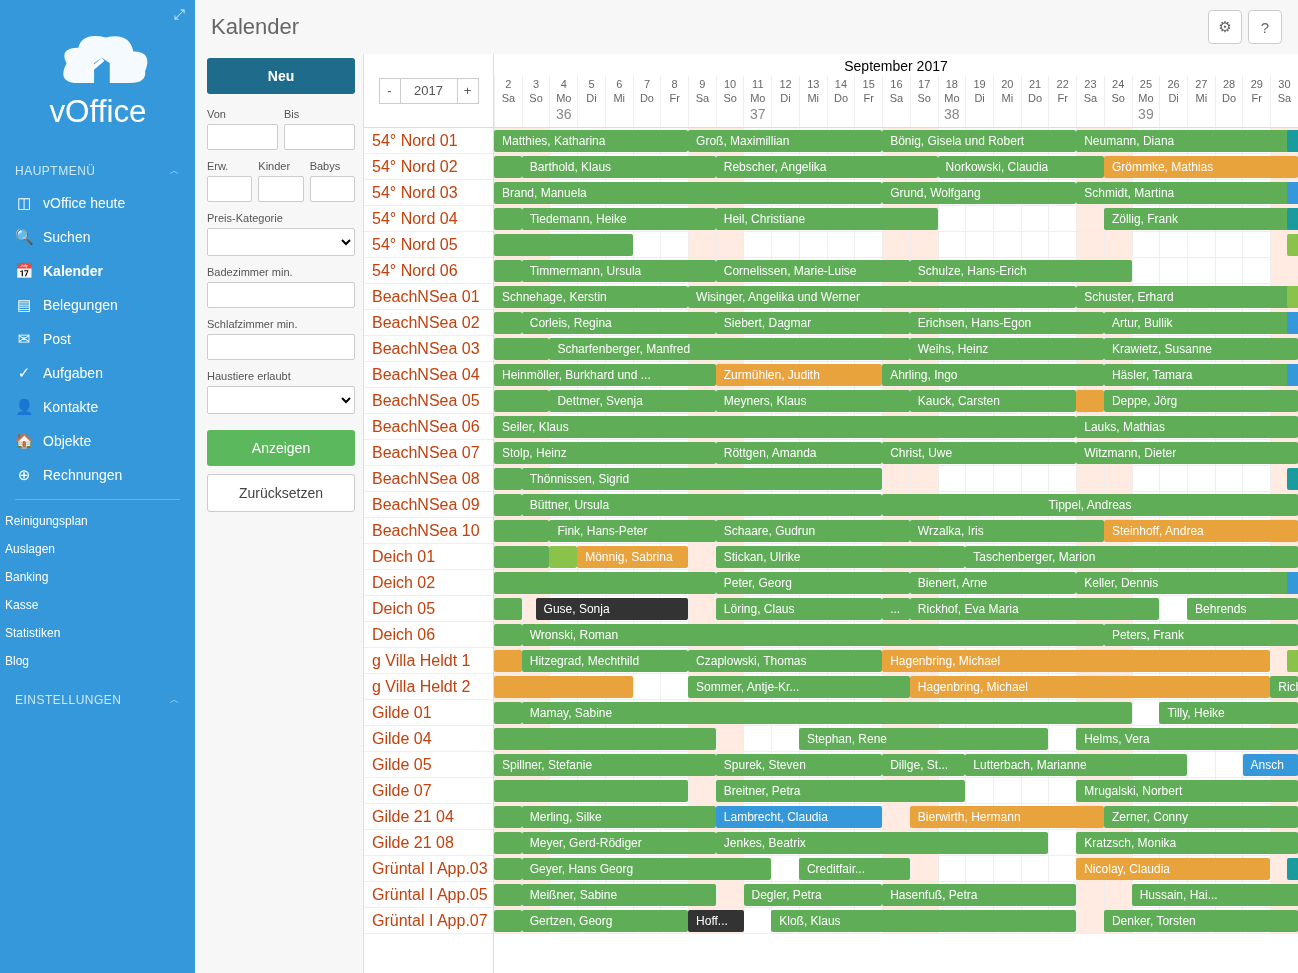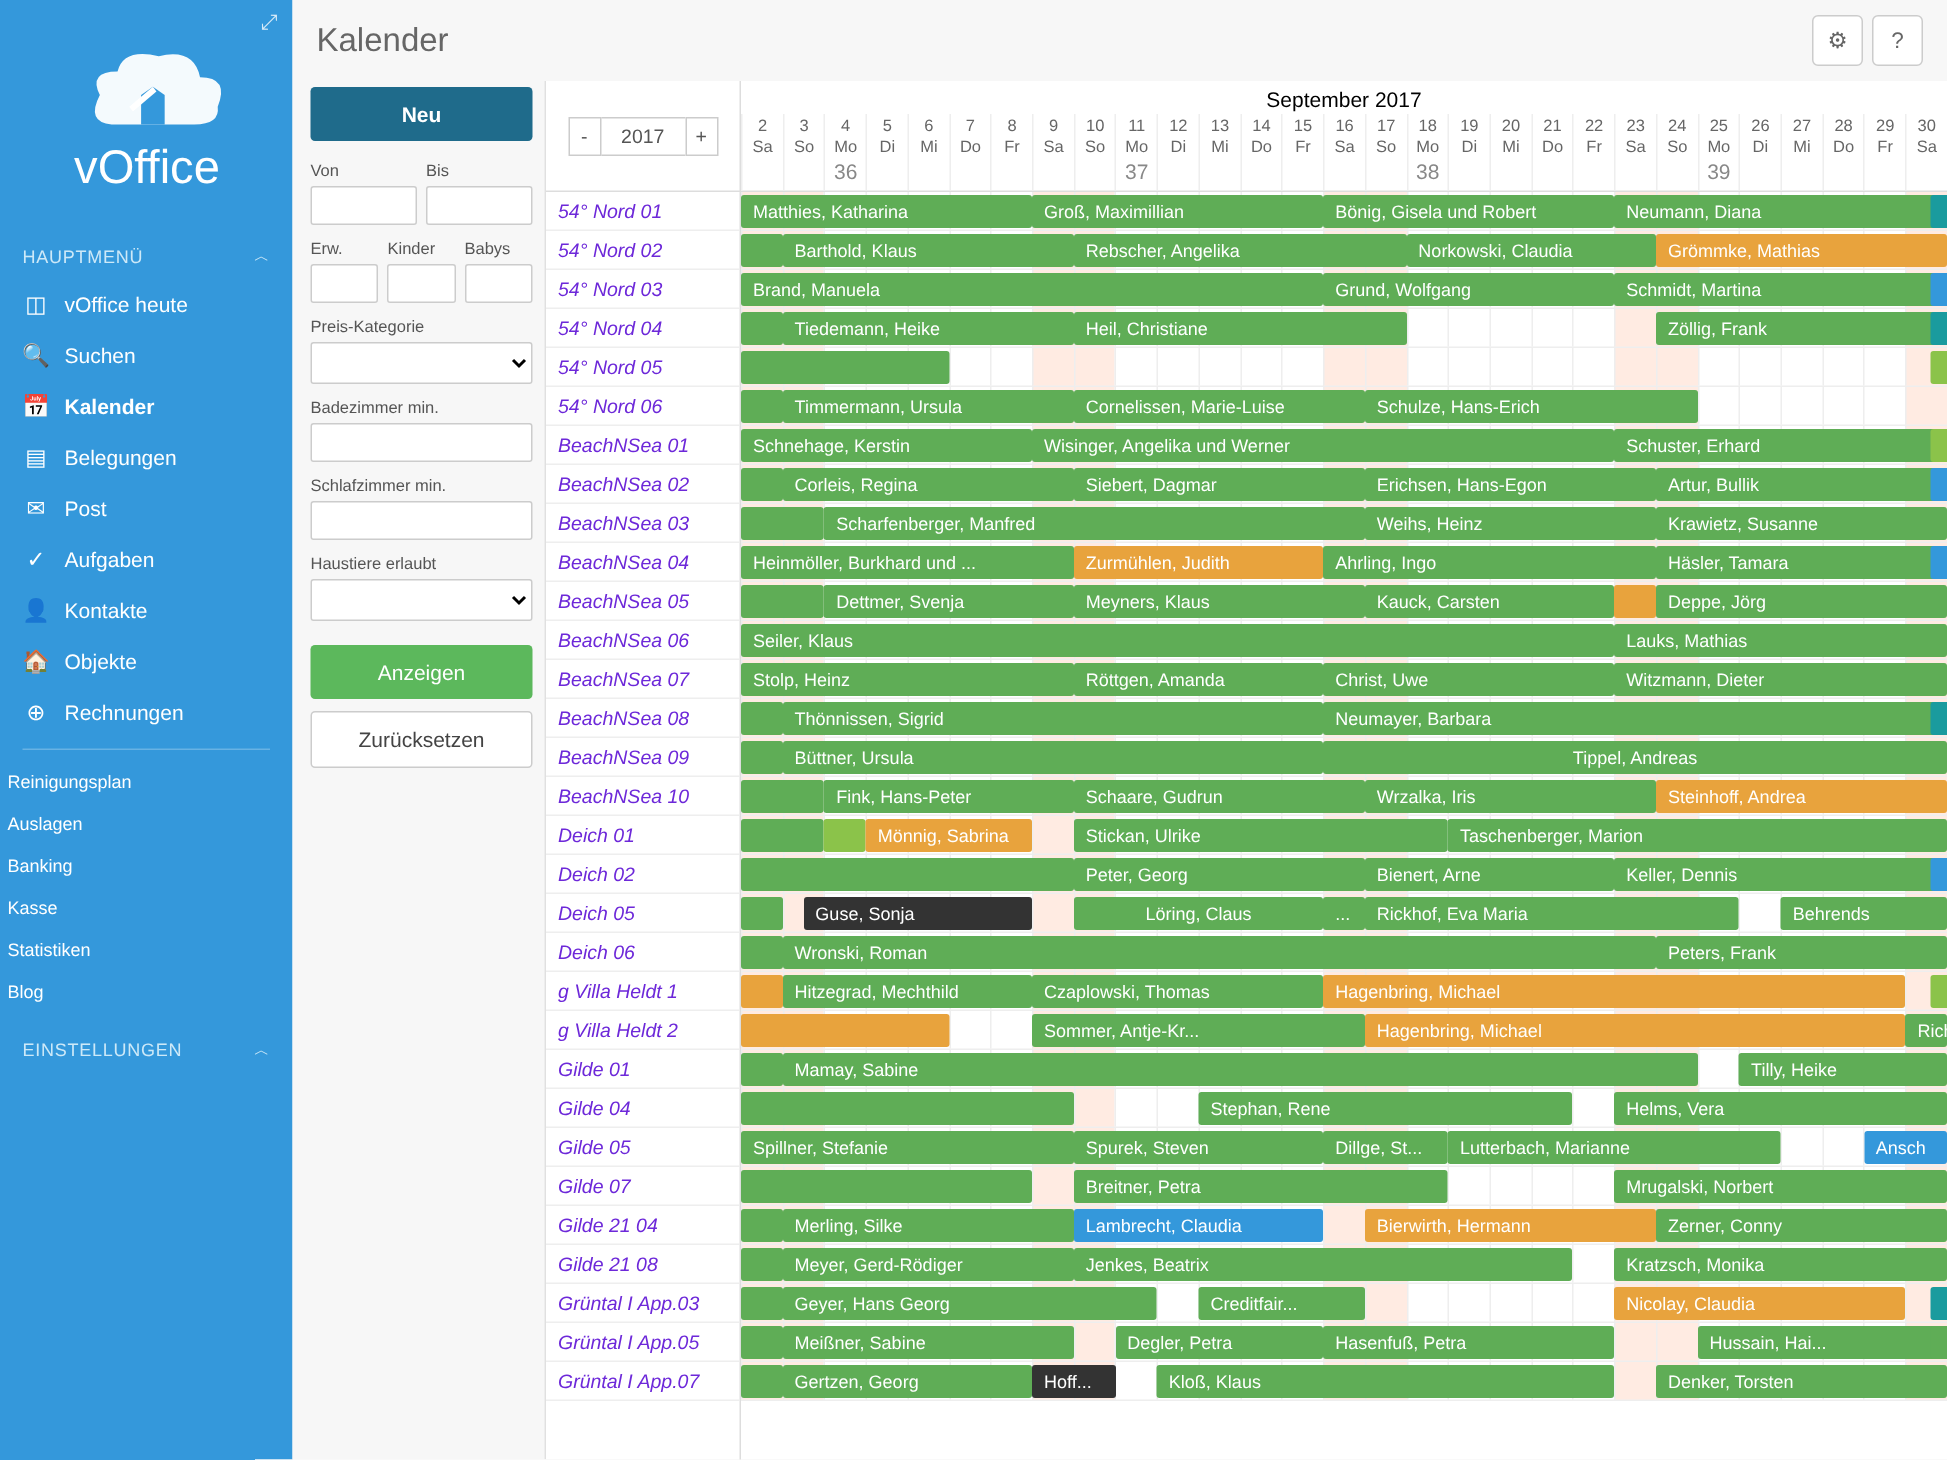--- a/index.html
+++ b/index.html
@@ -45,21 +45,21 @@
 .yearbtn { width: 22px; height: 26px; border: 1px solid #ccc; background: #fff; cursor: pointer; font-size: 13px; color: #555; }
 .yearbox { width: 56px; height: 26px; border-top: 1px solid #ccc; border-bottom: 1px solid #ccc; text-align: center; font-size: 13px; line-height: 24px; color: #555; }
 .timeline-head { flex: 1; border-bottom: 1px solid #ddd; }
 .month-row { text-align: center; font-size: 14px; color: #000000; padding: 4px 0 2px; }
 .days-row { display: flex; }
 .day-cell { flex: 1; text-align: center; font-size: 11px; color: #666; border-left: 1px solid #eee; padding: 2px 0 4px; line-height: 1.25; }
 .day-cell .wknr { font-size: 14px; color: #888; }
 
 .cal-body { flex: 1; display: flex; overflow-y: auto; }
 .rooms-col { width: 130px; border-right: 1px solid #ddd; }
-.room { height: 26px; line-height: 26px; padding-left: 8px; font-size: 13px; color: #6d28d9; border-bottom: 1px solid #eee; white-space: nowrap; overflow: hidden; font-style: italic; }
+.room { height: 26px; line-height: 26px; padding-left: 8px; font-size: 16px; color: #c2410c; border-bottom: 1px solid #eee; white-space: nowrap; overflow: hidden; }
 .timeline { flex: 1; position: relative; }
 .row { height: 26px; border-bottom: 1px solid #eee; position: relative; }
 .grid { position: absolute; inset: 0; display: flex; pointer-events: none; }
 .gcell { flex: 1; border-left: 1px solid #eee; }
 .gcell.we { background: rgba(255,182,150,.28); }
 
 .booking { position: absolute; top: 2px; height: 22px; border-radius: 2px; color: #fff; font-size: 12px; line-height: 22px; padding: 0 8px; white-space: nowrap; overflow: hidden; cursor: pointer; }
 .b-green { background: #5fad56; }
 .b-lgreen { background: #8bc34a; }
 .b-orange { background: #e8a33d; }
@@ -785,21 +785,20 @@
                 <div class="gcell we"></div>
                 <div class="gcell"></div>
                 <div class="gcell"></div>
                 <div class="gcell"></div>
                 <div class="gcell"></div>
                 <div class="gcell"></div>
                 <div class="gcell we"></div>
               </div>
               <div class="booking b-green" style="left: 0%; width: 3.44828%;"></div>
               <div class="booking b-green" style="left: 3.44828%; width: 44.8276%;">Thönnissen, Sigrid</div>
-              <div class="booking b-green" style="left: 48.2759%; width: 51.7241%;">Neumayer, Barbara</div>
               <div class="booking b-teal" style="left: 98.6207%; width: 1.37931%;"></div>
             </div>
             <div class="row">
               <div class="grid">
                 <div class="gcell we"></div>
                 <div class="gcell we"></div>
                 <div class="gcell"></div>
                 <div class="gcell"></div>
                 <div class="gcell"></div>
                 <div class="gcell"></div>
@@ -972,21 +971,21 @@
                 <div class="gcell we"></div>
                 <div class="gcell"></div>
                 <div class="gcell"></div>
                 <div class="gcell"></div>
                 <div class="gcell"></div>
                 <div class="gcell"></div>
                 <div class="gcell we"></div>
               </div>
               <div class="booking b-green" style="left: 0%; width: 3.44828%;"></div>
               <div class="booking b-black" style="left: 5.17241%; width: 18.9655%;">Guse, Sonja</div>
-              <div class="booking b-green" style="left: 27.5862%; width: 20.6897%; text-align: center;">Löring, Claus</div>
+              <div class="booking b-green" style="left: 27.5862%; width: 20.6897%;">Löring, Claus</div>
               <div class="booking b-green" style="left: 48.2759%; width: 3.44828%;">...</div>
               <div class="booking b-green" style="left: 51.7241%; width: 31.0345%;">Rickhof, Eva Maria</div>
               <div class="booking b-green" style="left: 86.2069%; width: 13.7931%;">Behrends</div>
             </div>
             <div class="row">
               <div class="grid">
                 <div class="gcell we"></div>
                 <div class="gcell we"></div>
                 <div class="gcell"></div>
                 <div class="gcell"></div>

